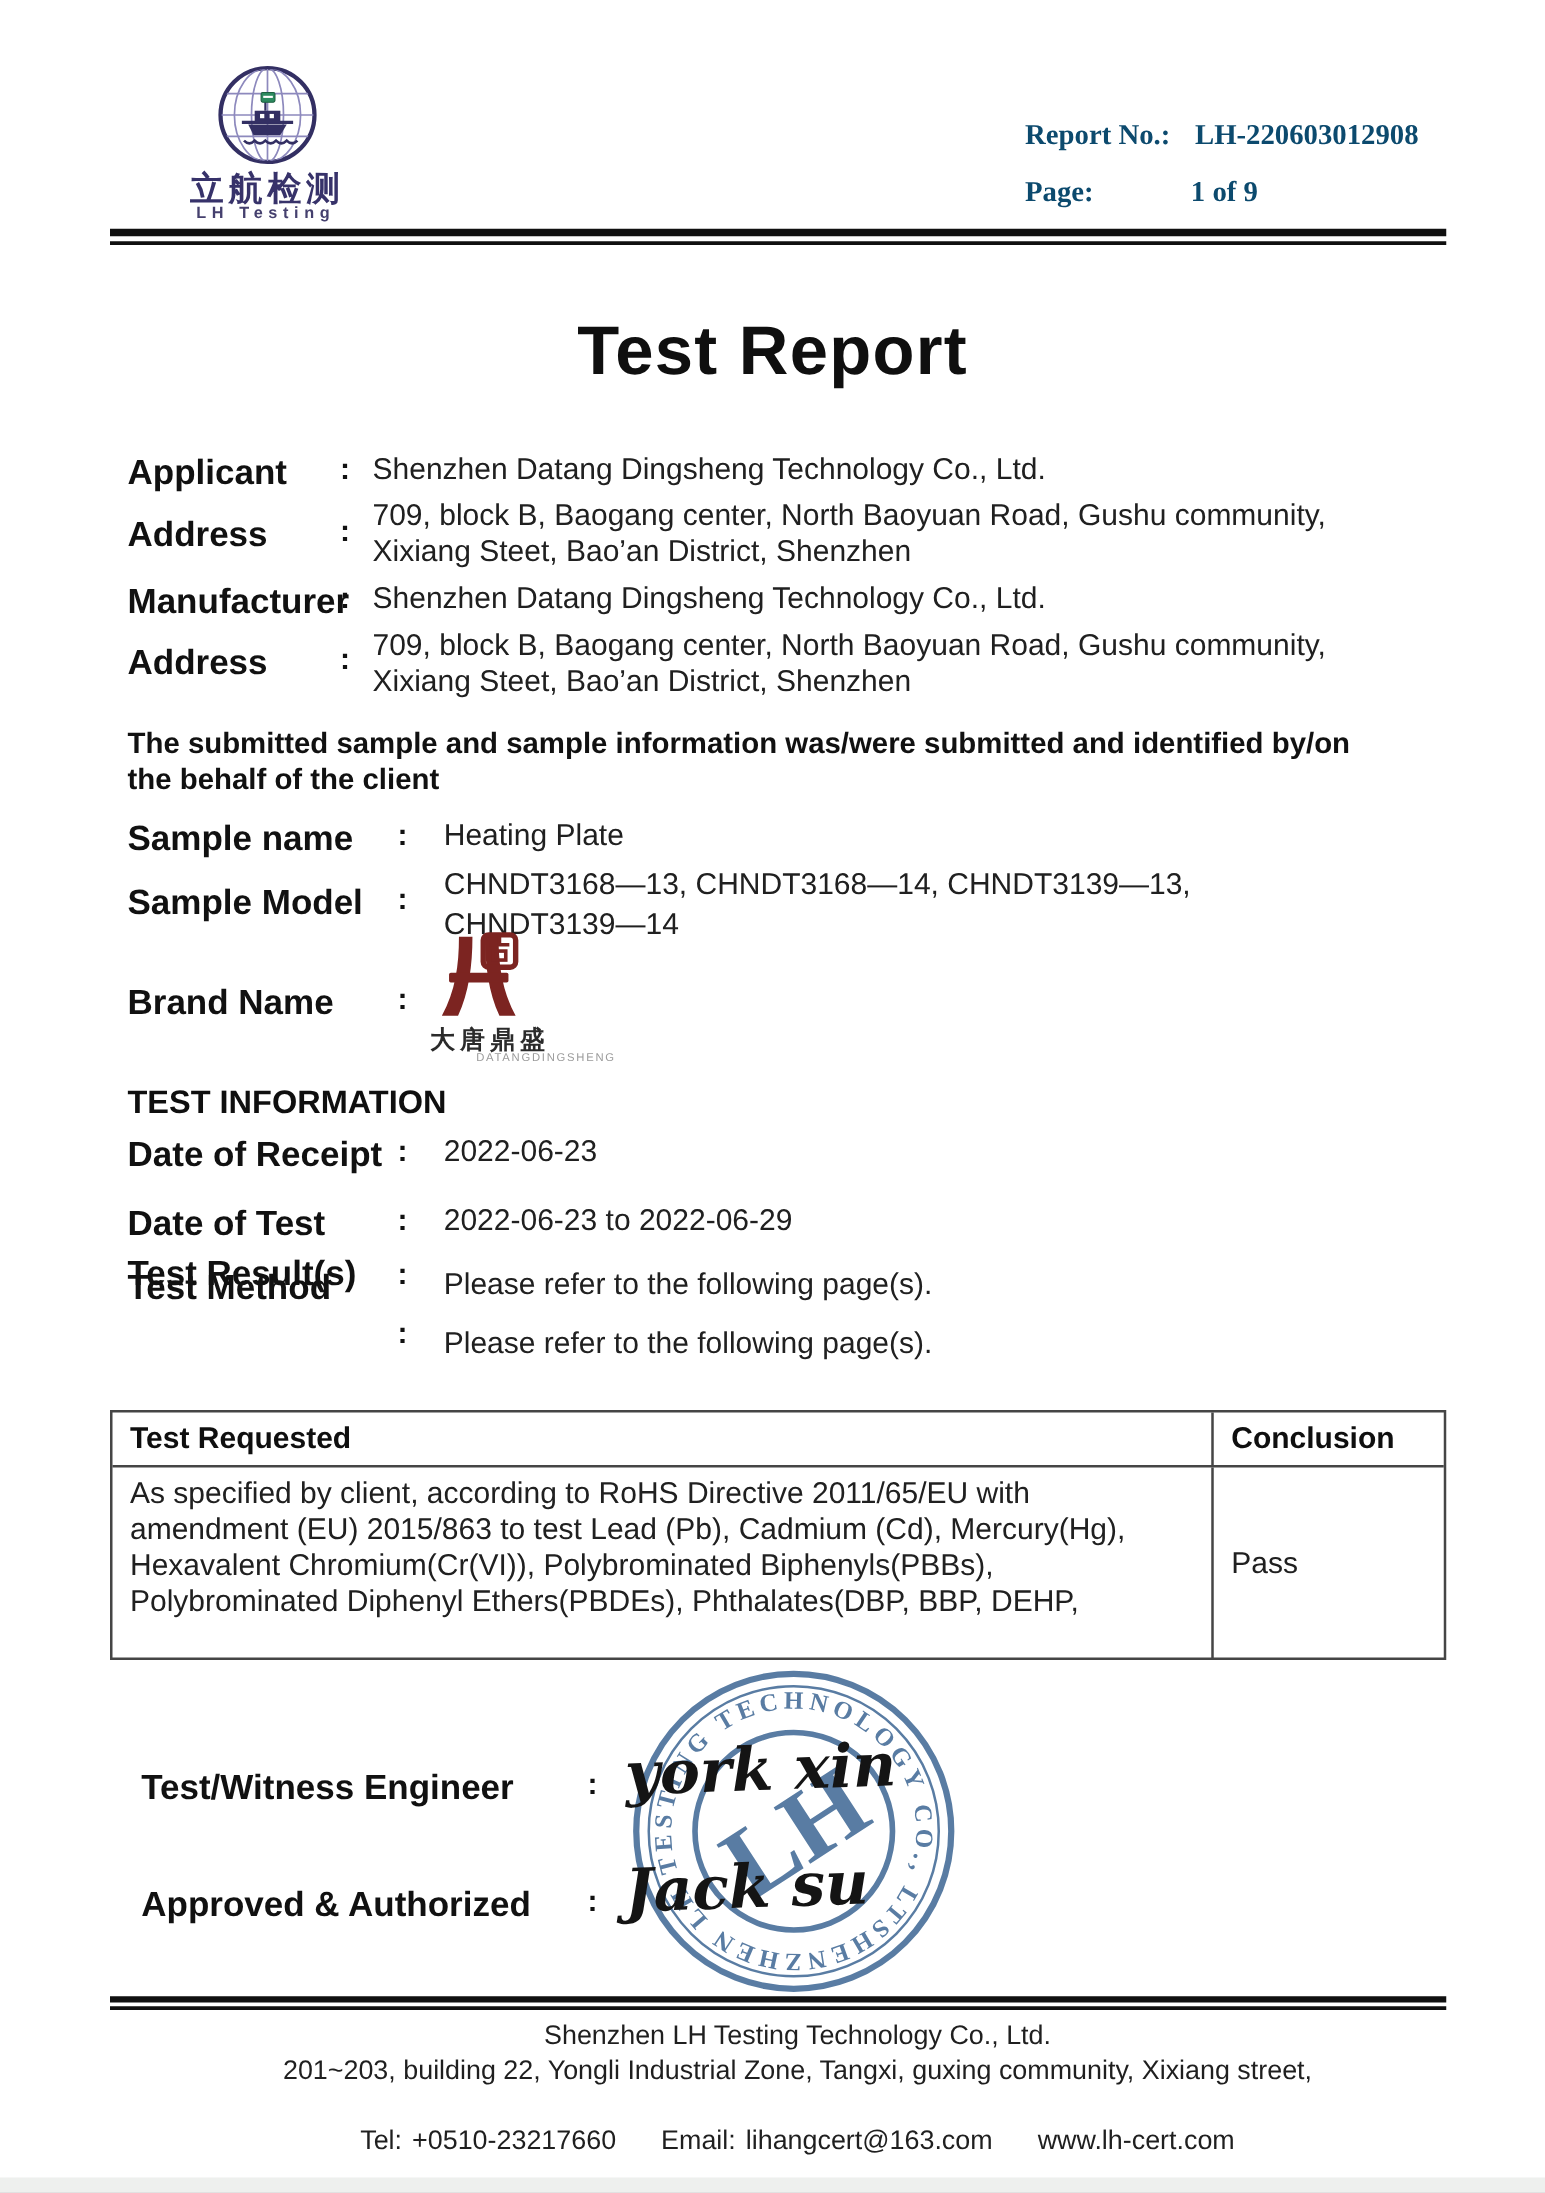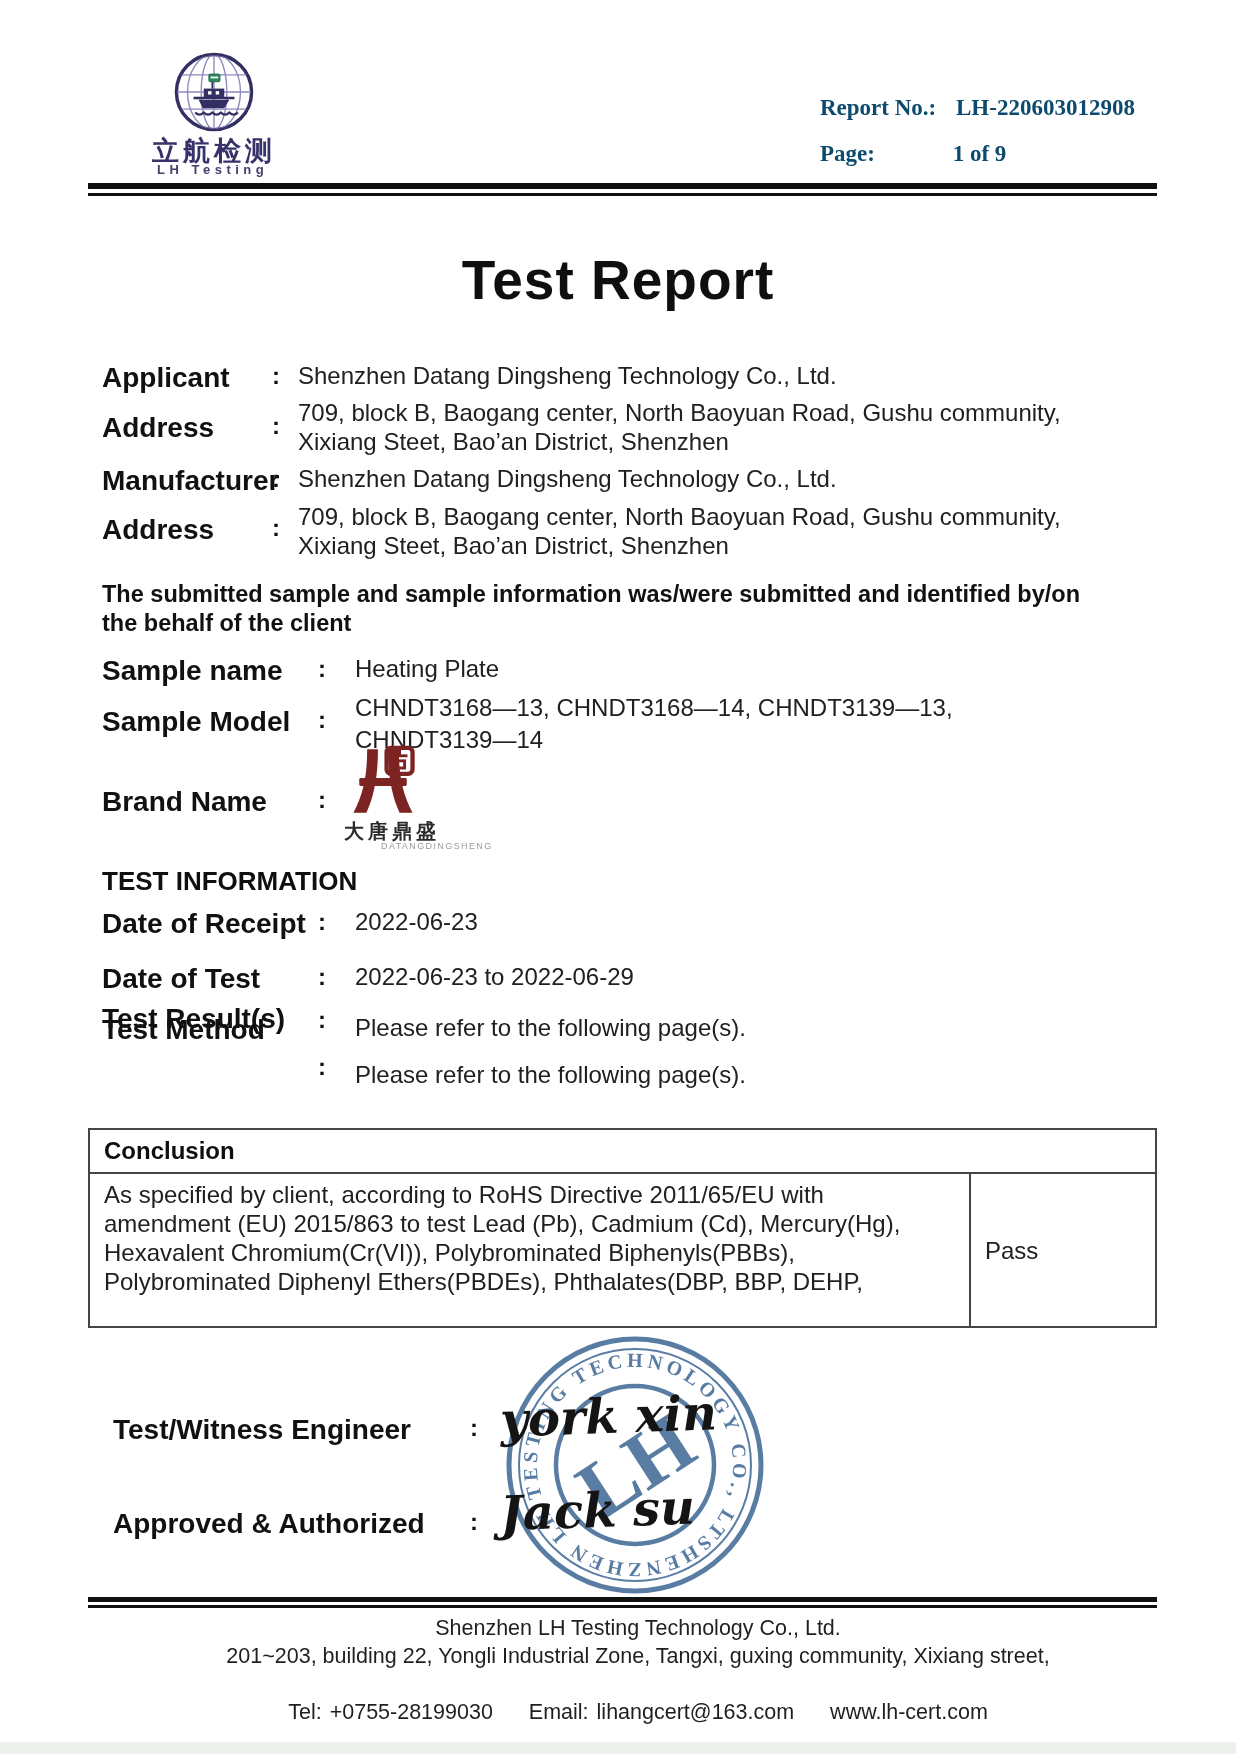--- a/index.html
+++ b/index.html
@@ -169,20 +169,21 @@
   <span class="abs lbl" style="top:1014px">Test Method</span>
   <span class="abs colon cB" style="top:1006px">:</span>
   <span class="abs val vB" style="top:1014px">Please refer to the following page(s).</span>
 
   <span class="abs lbl" style="top:1003px">Test Result(s)</span>
   <span class="abs colon cB" style="top:1053px">:</span>
   <span class="abs val vB" style="top:1061px">Please refer to the following page(s).</span>
 
   <div class="tbl">
     <div class="hdr">
+      <div class="c1">Test Requested</div>
       <div class="c2">Conclusion</div>
     </div>
     <div class="bdy">
       <div class="c1">
         <div class="treq-line">As specified by client, according to RoHS Directive 2011/65/EU with</div>
         <div class="treq-line">amendment (EU) 2015/863 to test Lead (Pb), Cadmium (Cd), Mercury(Hg),</div>
         <div class="treq-line">Hexavalent Chromium(Cr(VI)), Polybrominated Biphenyls(PBBs),</div>
         <div class="treq-line">Polybrominated Diphenyl Ethers(PBDEs), Phthalates(DBP, BBP, DEHP,</div>
       </div>
       <div class="c2">Pass</div>
@@ -210,21 +211,21 @@
   <span class="abs colon cS" style="top:1508px">:</span>
   <span class="sig-name" style="left:500px;top:1482px">Jack su</span>
 
   <div class="rule footer" style="top:1597px"></div>
 
   <div class="fline" style="top:1616px">Shenzhen LH Testing Technology Co., Ltd.</div>
   <div class="fline" style="top:1644px">201~203, building 22, Yongli Industrial Zone, Tangxi, guxing community, Xixiang street,</div>
   <div class="fline contact" style="top:1700px">
     <span class="pair">
       <span>Tel:</span>
-      <span>+0755-28199030</span>
+      <span>+0510-23217660</span>
     </span>
     <span class="pair">
       <span>Email:</span>
       <span>lihangcert@163.com</span>
     </span>
     <span>www.lh-cert.com</span>
   </div>
 
   <div class="strip"></div>
 </div>

